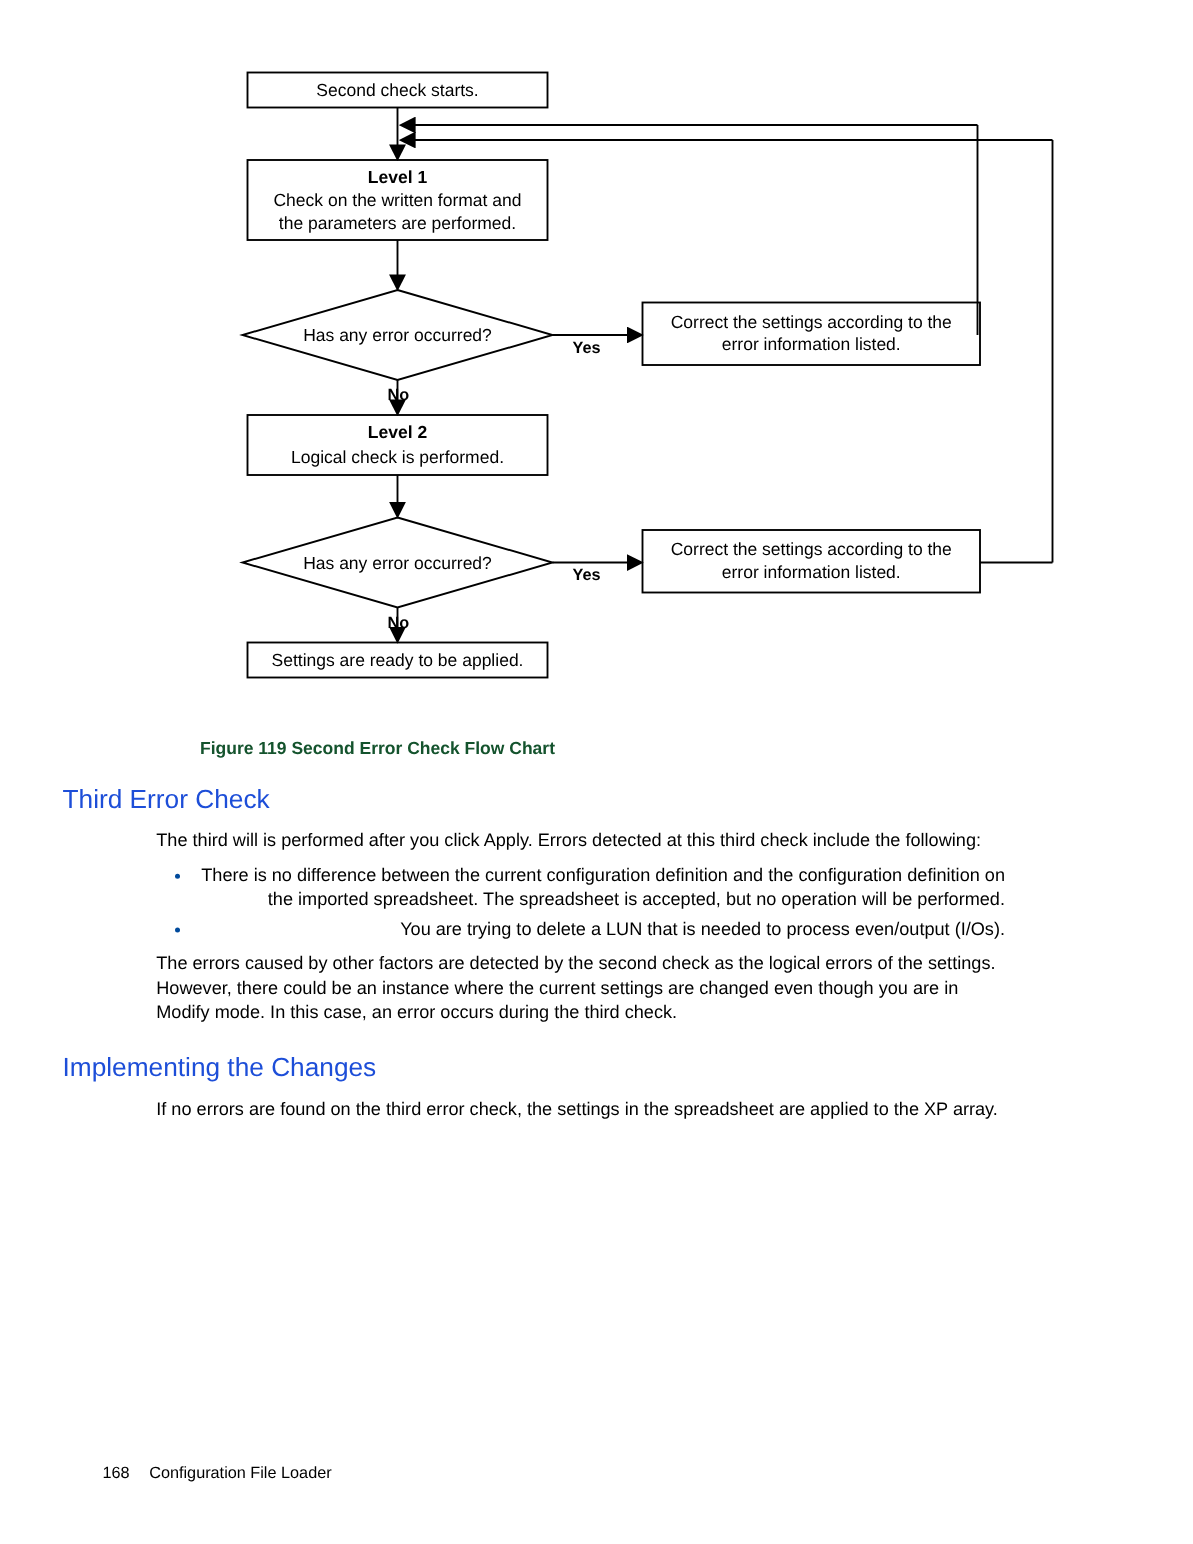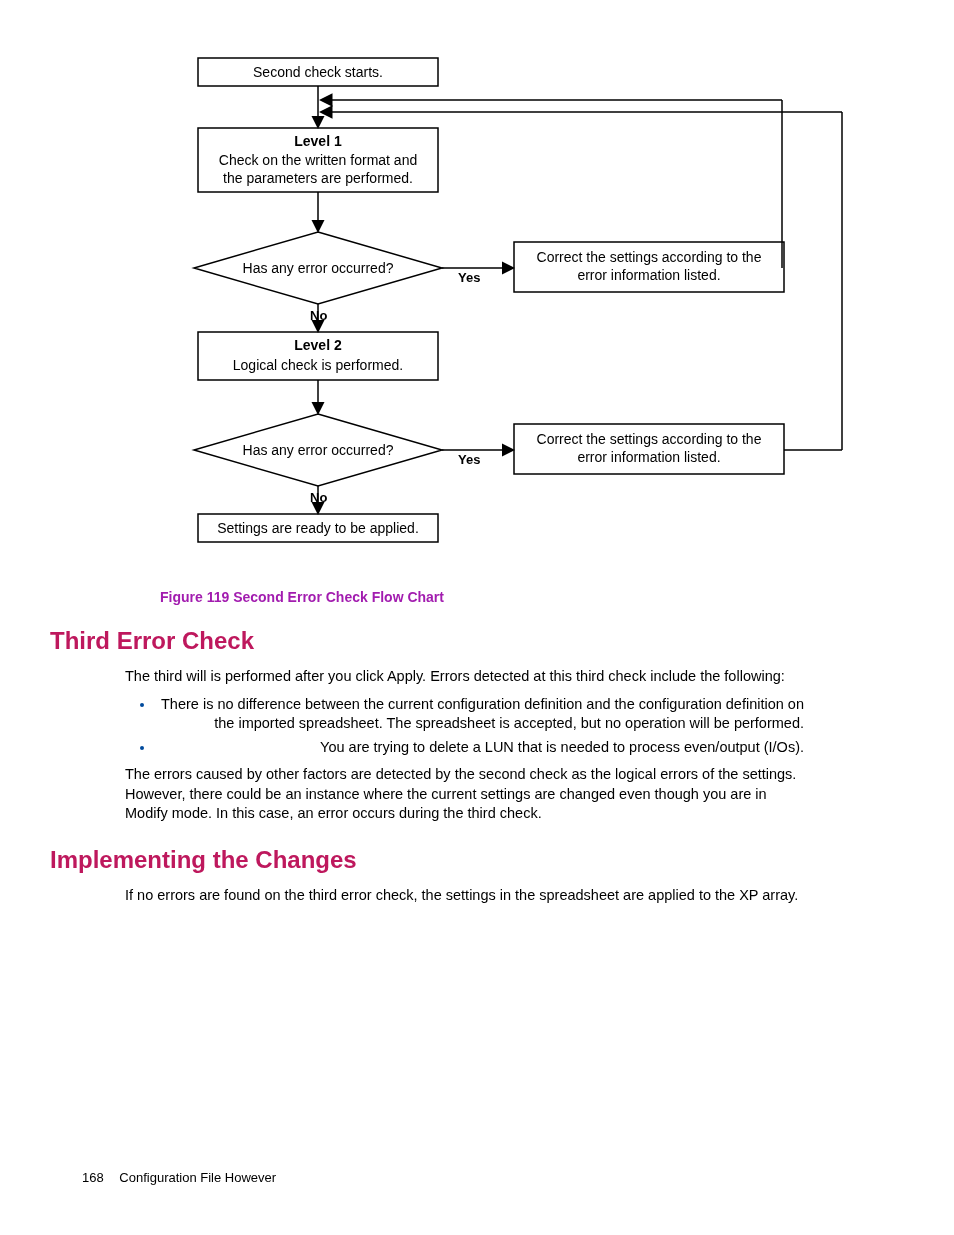--- a/index.html
+++ b/index.html
@@ -12,30 +12,30 @@
     color: #000;
     position: relative;
     height: 1235px;
   }
   .flowchart-container {
     margin-left: 112px;
     margin-bottom: 30px;
     text-align: right;
   }
   .figure-caption {
-    color: #a21caf;
+    color: #14532d;
     font-weight: bold;
     font-size: 14px;
     margin: 14px 0 22px 80px;
     padding-left: 30px;
   }
   h2 {
-    color: #be185d;
-    font-weight: bold;
-    font-size: 24px;
+    color: #1d4ed8;
+    font-weight: normal;
+    font-size: 21px;
     margin: 0 0 12px 0;
   }
   .body-text {
     margin: 0 0 8px 75px;
     line-height: 1.35;
   }
   ul {
     margin: 8px 0 8px 75px;
     padding-left: 30px;
     text-align: right;
@@ -142,14 +142,14 @@
 <p class="body-text">
   <span>The errors caused by other factors are detected by the second check as the logical errors of the settings. However, there could be an instance where the current settings are changed even though you are in </span><span class="bold">Modify</span><span> mode. In this case, an error occurs during the third check.</span>
 </p>
 
 <h2 style="margin-top:22px">Implementing the Changes</h2>
 
 <p class="body-text">If no errors are found on the third error check, the settings in the spreadsheet are applied to the XP array.</p>
 
 <div class="footer">
   <span class="pn">168</span>
-  <span>Configuration File However</span>
+  <span>Configuration File Loader</span>
 </div>
 
 </body></html>

